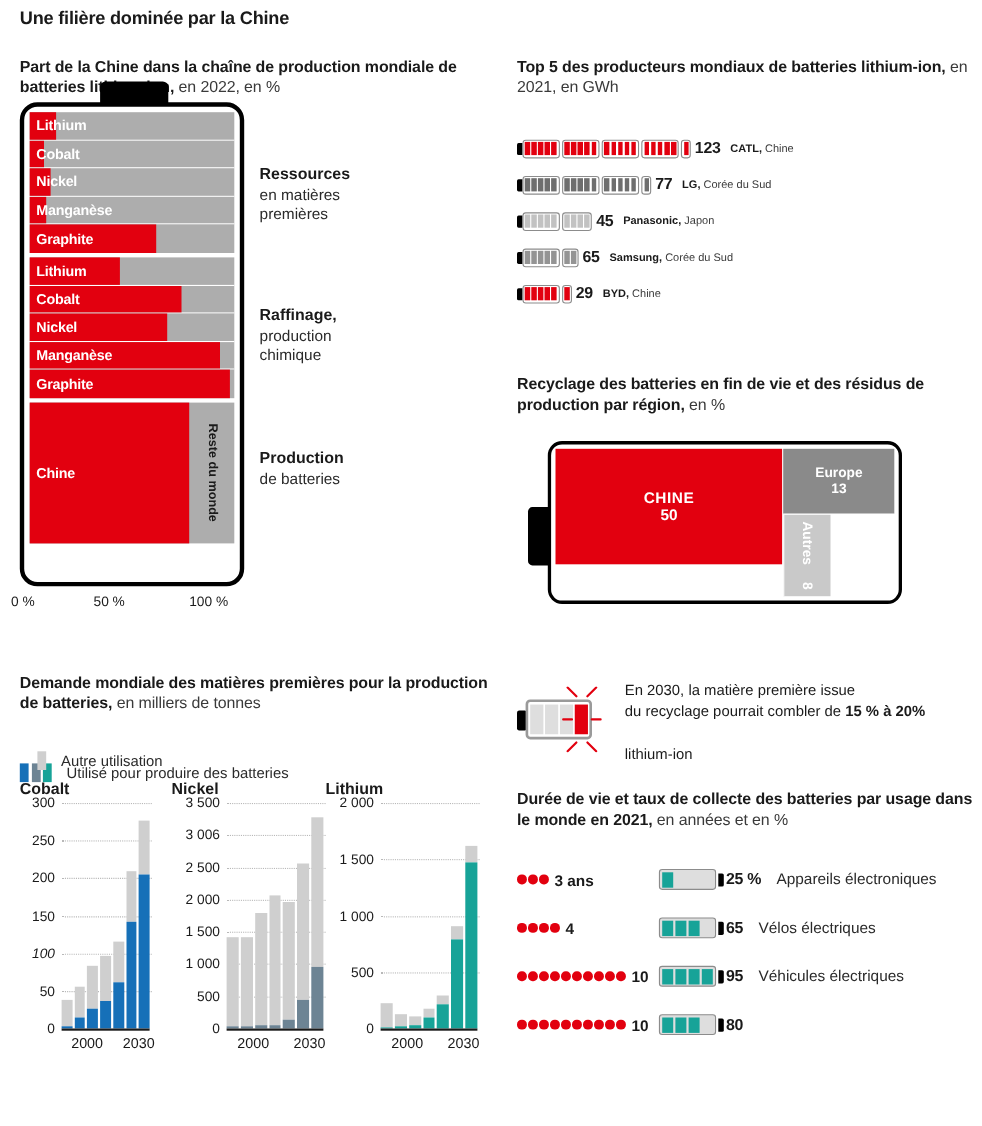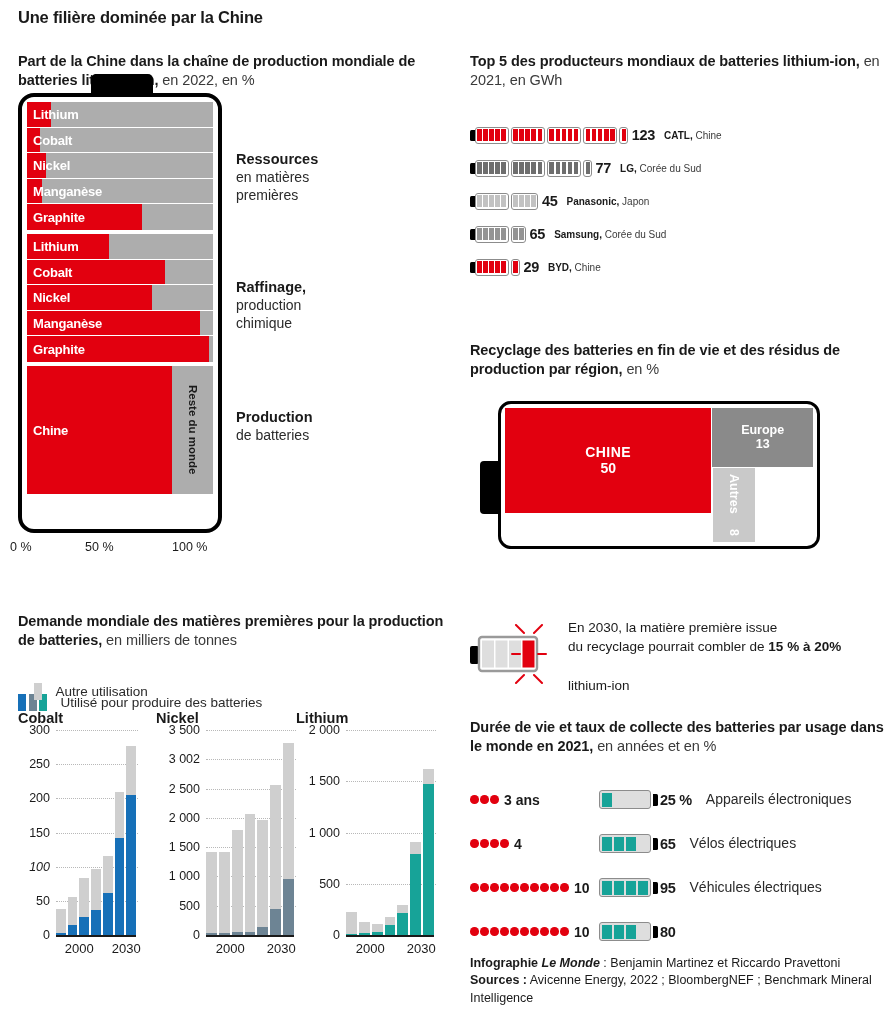--- a/index.html
+++ b/index.html
@@ -536,21 +536,21 @@
             <div class="ytick" style="top: 175.714px; right: 96px;">500</div>
             <div class="gridline" style="top: 146.429px; left: 50px;"></div>
             <div class="ytick" style="top: 146.429px; right: 96px;">1 000</div>
             <div class="gridline" style="top: 117.143px; left: 50px;"></div>
             <div class="ytick" style="top: 117.143px; right: 96px;">1 500</div>
             <div class="gridline" style="top: 87.8571px; left: 50px;"></div>
             <div class="ytick" style="top: 87.8571px; right: 96px;">2 000</div>
             <div class="gridline" style="top: 58.5714px; left: 50px;"></div>
             <div class="ytick" style="top: 58.5714px; right: 96px;">2 500</div>
             <div class="gridline" style="top: 29.2857px; left: 50px;"></div>
-            <div class="ytick" style="top: 29.2857px; right: 96px;">3 002</div>
+            <div class="ytick" style="top: 29.2857px; right: 96px;">3 006</div>
             <div class="gridline" style="top: 0px; left: 50px;"></div>
             <div class="ytick" style="top: 0px; right: 96px;">3 500</div>
             <div class="bars" style="left: 50px; width: 88px; height: 205px;">
               <div class="bar" style="width: 10.8571px; height: 83.1714px;">
                 <div class="bar-other" style="height: 97.8873%;"></div>
                 <div class="bar-bat" style="height: 2.11268%; background: rgb(109, 132, 148);"></div>
               </div>
               <div class="bar" style="width: 10.8571px; height: 83.1714px;">
                 <div class="bar-other" style="height: 97.8873%;"></div>
                 <div class="bar-bat" style="height: 2.11268%; background: rgb(109, 132, 148);"></div>
@@ -722,18 +722,14 @@
               <div class="cbat-cell" style="background: rgb(23, 163, 152);"></div>
               <div class="cbat-cell" style="background: rgb(222, 222, 222);"></div>
             </div>
             <div class="cbat-term"></div>
             <span class="pct">80</span>
           </div>
         </div>
       </div>
   </div>
 
-  <div id="credits">
-    <b>Infographie </b><i>Le Monde</i><span> : Benjamin Martinez et Riccardo Pravettoni</span><br>
-    <b>Sources :</b><span> Avicenne Energy, 2022 ; BloombergNEF ; Benchmark Mineral Intelligence</span>
-  </div>
 
 </div>
 
 </body></html>

